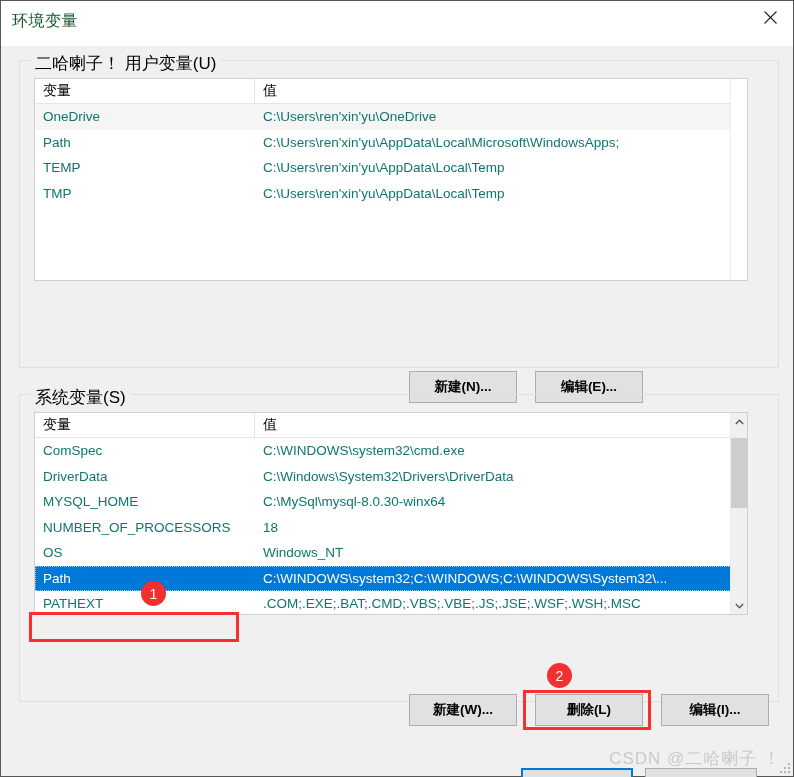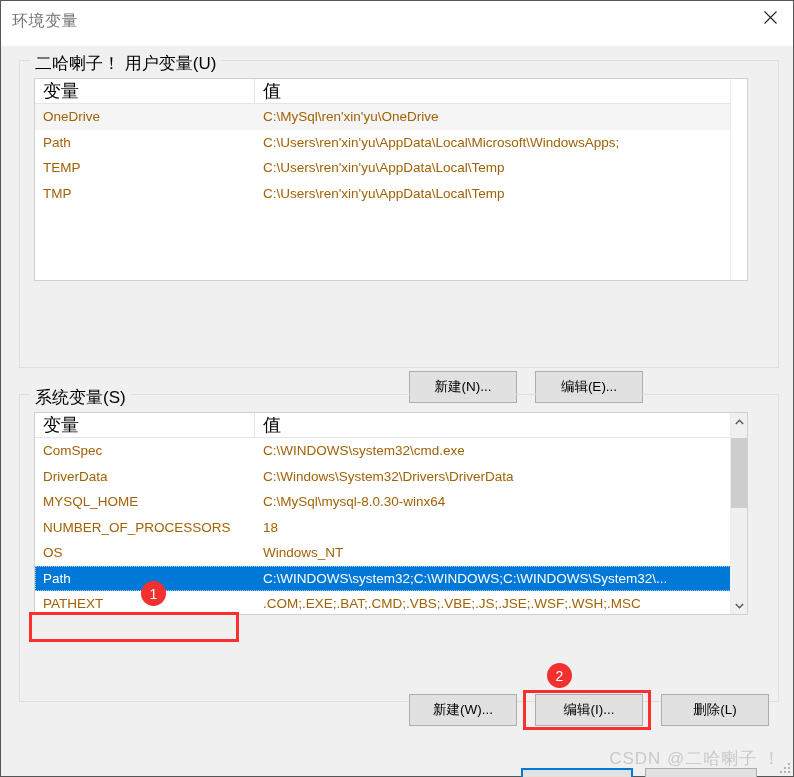--- a/index.html
+++ b/index.html
@@ -32,21 +32,21 @@
     height: 44px;
     background: #ffffff;
     border-bottom: 1px solid #ffffff;
     display: flex;
     align-items: flex-start;
     flex: 0 0 auto;
     position: relative;
   }
   .title-text {
     font-size: 16px;
-    color: #737373;
+    color: #14532d;
     margin-left: 11px;
     margin-top: 10px;
     letter-spacing: 0.5px;
   }
   .close-btn {
     position: absolute;
     right: 0; top: 0;
     width: 46px;
     height: 32px;
     display: flex;
@@ -100,39 +100,39 @@
 
   .lv-header {
     display: flex;
     height: 25px;
     border-bottom: 1px solid #e5e5e5;
     background: #ffffff;
     align-items: center;
     box-sizing: border-box;
   }
   .lv-header .col {
-    font-size: 18px;
+    font-size: 14px;
     color: #000000;
     padding-left: 8px;
     box-sizing: border-box;
     height: 100%;
     display: flex;
     align-items: center;
   }
   .lv-header .col-name  { width: 220px; border-right: 1px solid #e5e5e5; }
   .lv-header .col-value { flex: 1 1 auto; }
 
   .lv-rows { position: relative; }
 
   .lv-row {
     display: flex;
     height: 25.5px;
     align-items: center;
     box-sizing: border-box;
-    color: #a16207;
+    color: #0f766e;
     white-space: nowrap;
   }
   .lv-row .cell {
     padding-left: 8px;
     box-sizing: border-box;
     overflow: hidden;
     text-overflow: clip;
     white-space: nowrap;
   }
   .lv-row .cell-name  { width: 220px; }
@@ -200,20 +200,21 @@
   }
   .btn.default {
     background: #e1e1e1;
     border: 2px solid #0078d7;
   }
 
   .btnrow {
     position: absolute;
     display: flex;
     gap: 18px;
+    font-weight: bold;
   }
   #user-btnrow   { left: 408px; top: 325px; }
   #system-btnrow { left: 408px; top: 648px; }
   .btnrow .btn { width: 108px; }
 
   .bottom-btns {
     position: absolute;
     left: 520px;
     top: 722px;
     display: flex;
@@ -293,21 +294,21 @@
       <div class="group-legend">二哈喇子！ 用户变量(U)</div>
 
       <div class="listview" id="user-list">
         <div class="lv-header">
           <div class="col col-name">变量</div>
           <div class="col col-value">值</div>
         </div>
         <div class="lv-rows" id="user-rows">
             <div class="lv-row alt">
               <div class="cell cell-name">OneDrive</div>
-              <div class="cell cell-value">C:\MySql\ren'xin'yu\OneDrive</div>
+              <div class="cell cell-value">C:\Users\ren'xin'yu\OneDrive</div>
             </div>
             <div class="lv-row">
               <div class="cell cell-name">Path</div>
               <div class="cell cell-value">C:\Users\ren'xin'yu\AppData\Local\Microsoft\WindowsApps;</div>
             </div>
             <div class="lv-row">
               <div class="cell cell-name">TEMP</div>
               <div class="cell cell-value">C:\Users\ren'xin'yu\AppData\Local\Temp</div>
             </div>
             <div class="lv-row">
@@ -381,24 +382,24 @@
           </div>
         </div>
       </div>
     </div>
 
     <div class="btnrow" id="system-btnrow">
       <div class="btn">
           <span>新建(W)...</span>
         </div>
       <div class="btn">
+          <span>删除(L)</span>
+        </div>
+      <div class="btn">
           <span>编辑(I)...</span>
-        </div>
-      <div class="btn">
-          <span>删除(L)</span>
         </div>
     </div>
 
     <div class="bottom-btns">
       <div class="btn default"></div>
       <div class="btn"></div>
     </div>
 
     <div class="ann-box" id="ann-box-path"></div>
     <div class="ann-box" id="ann-box-edit"></div>

